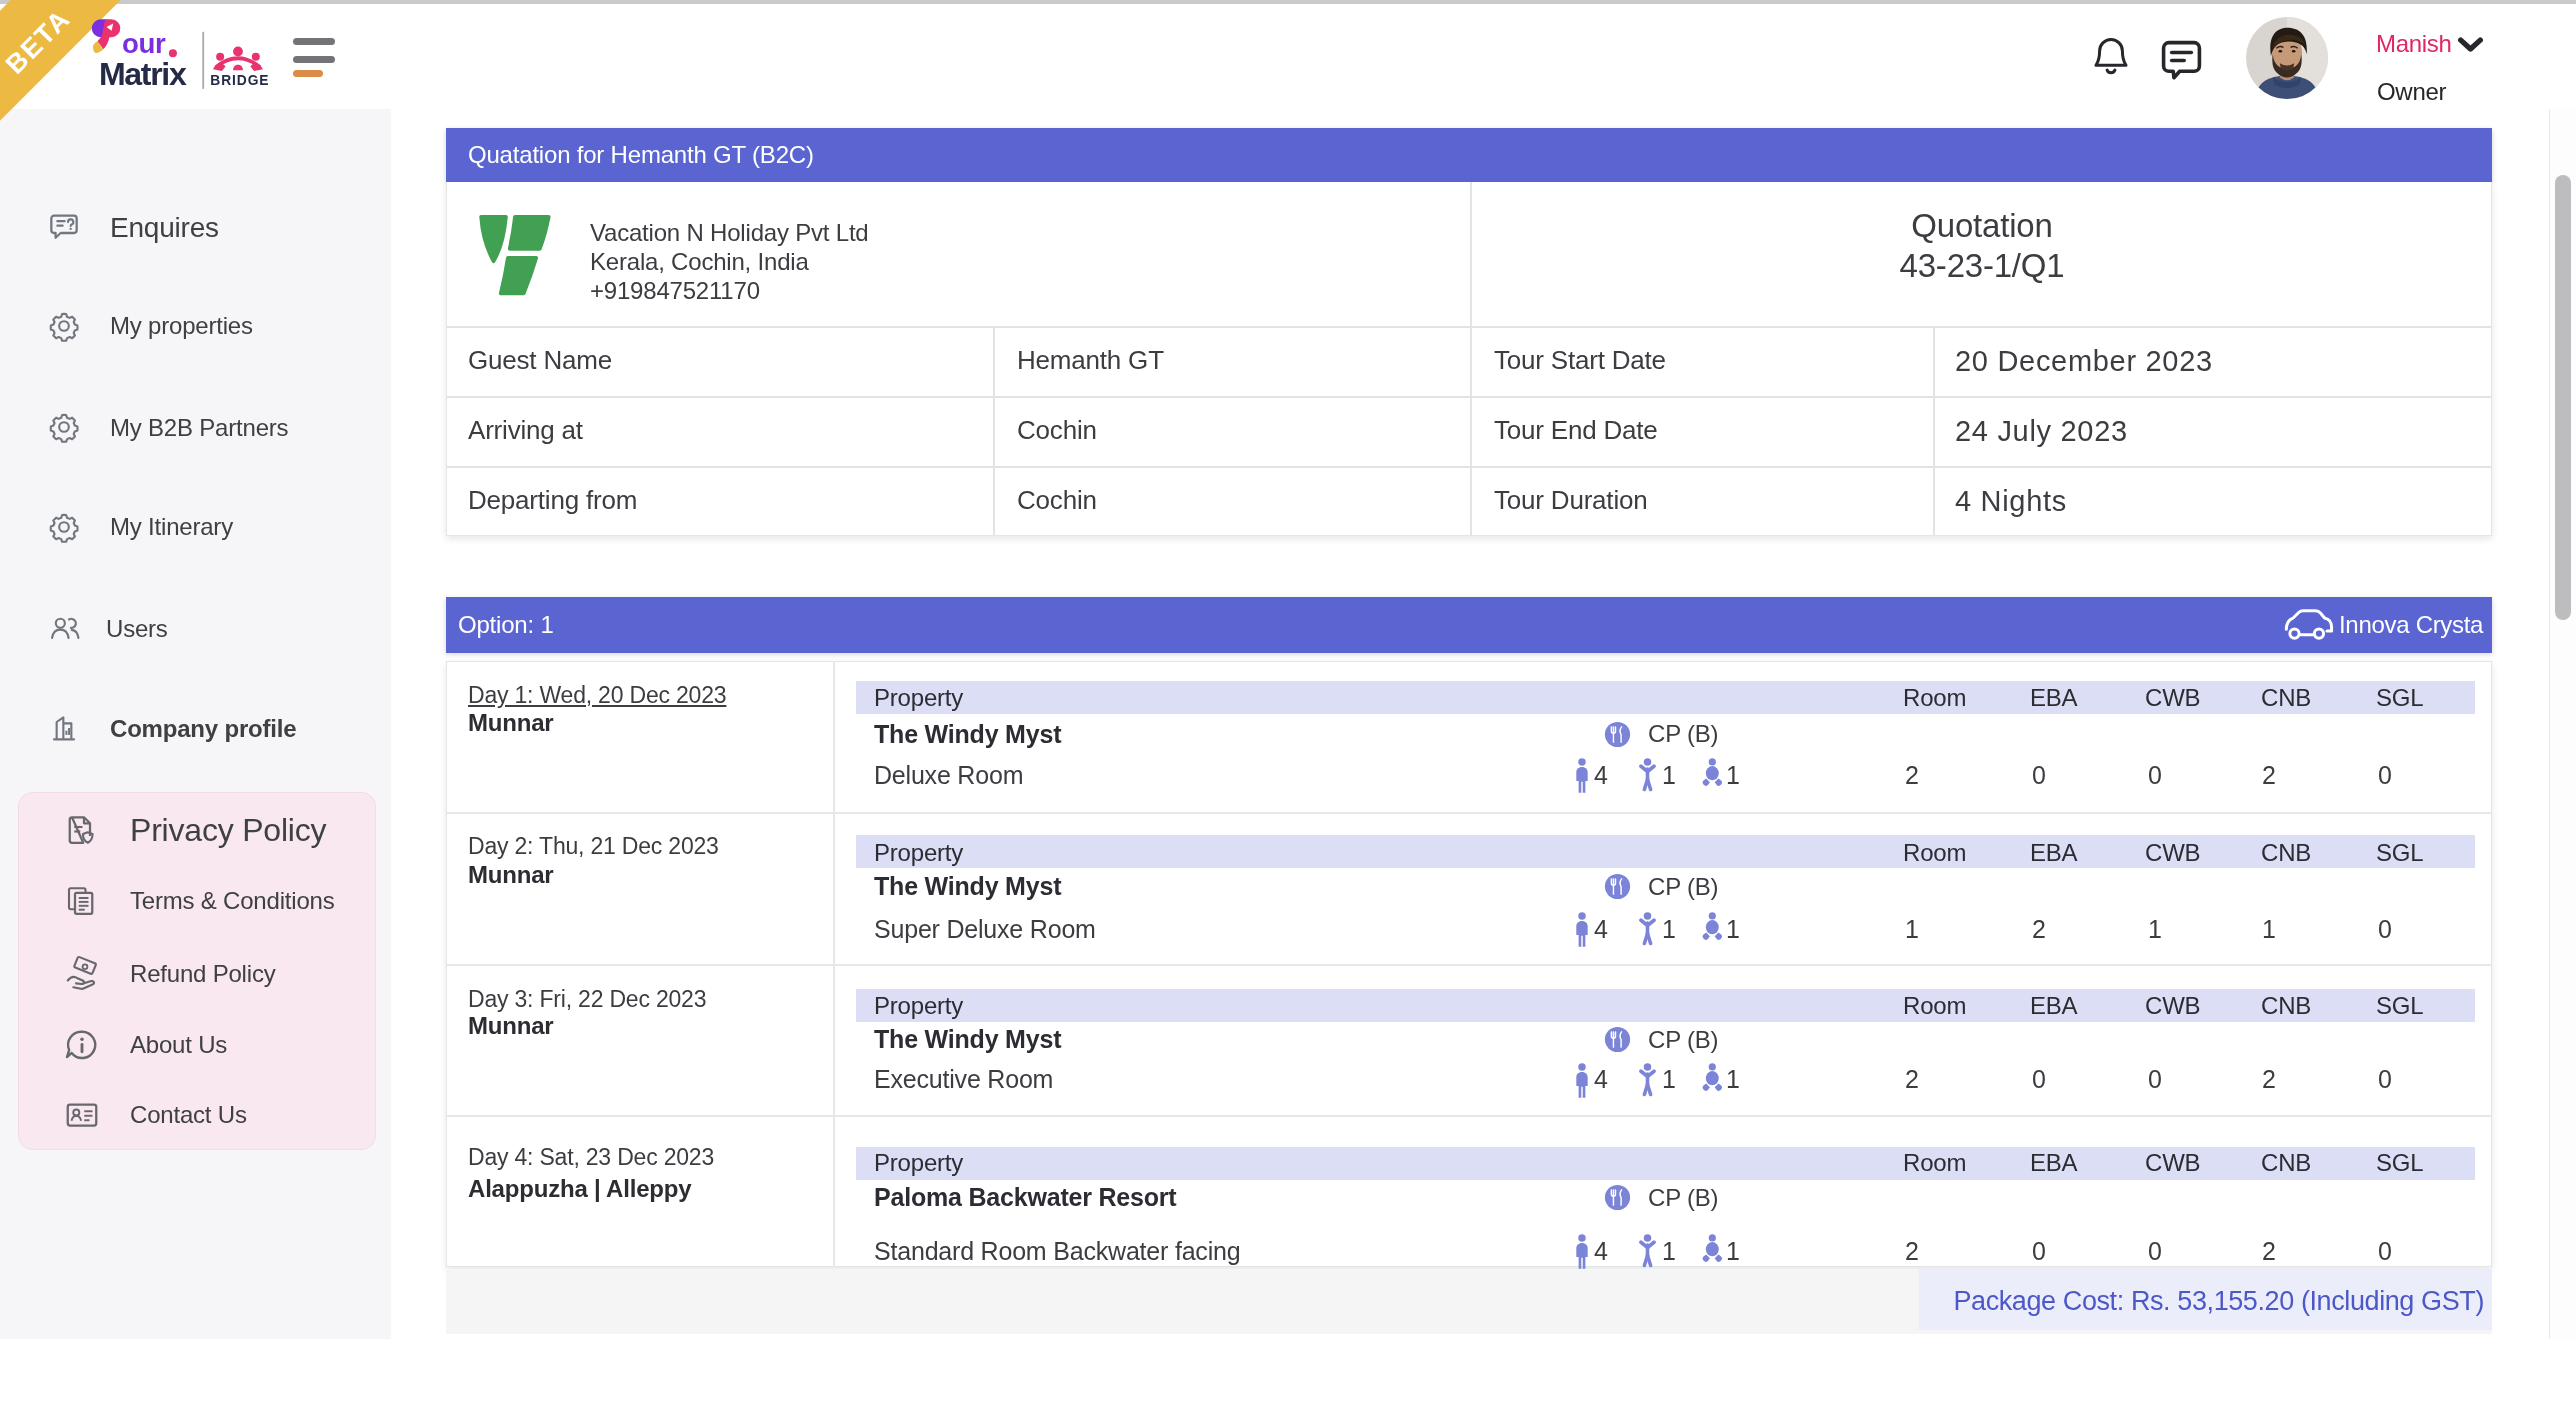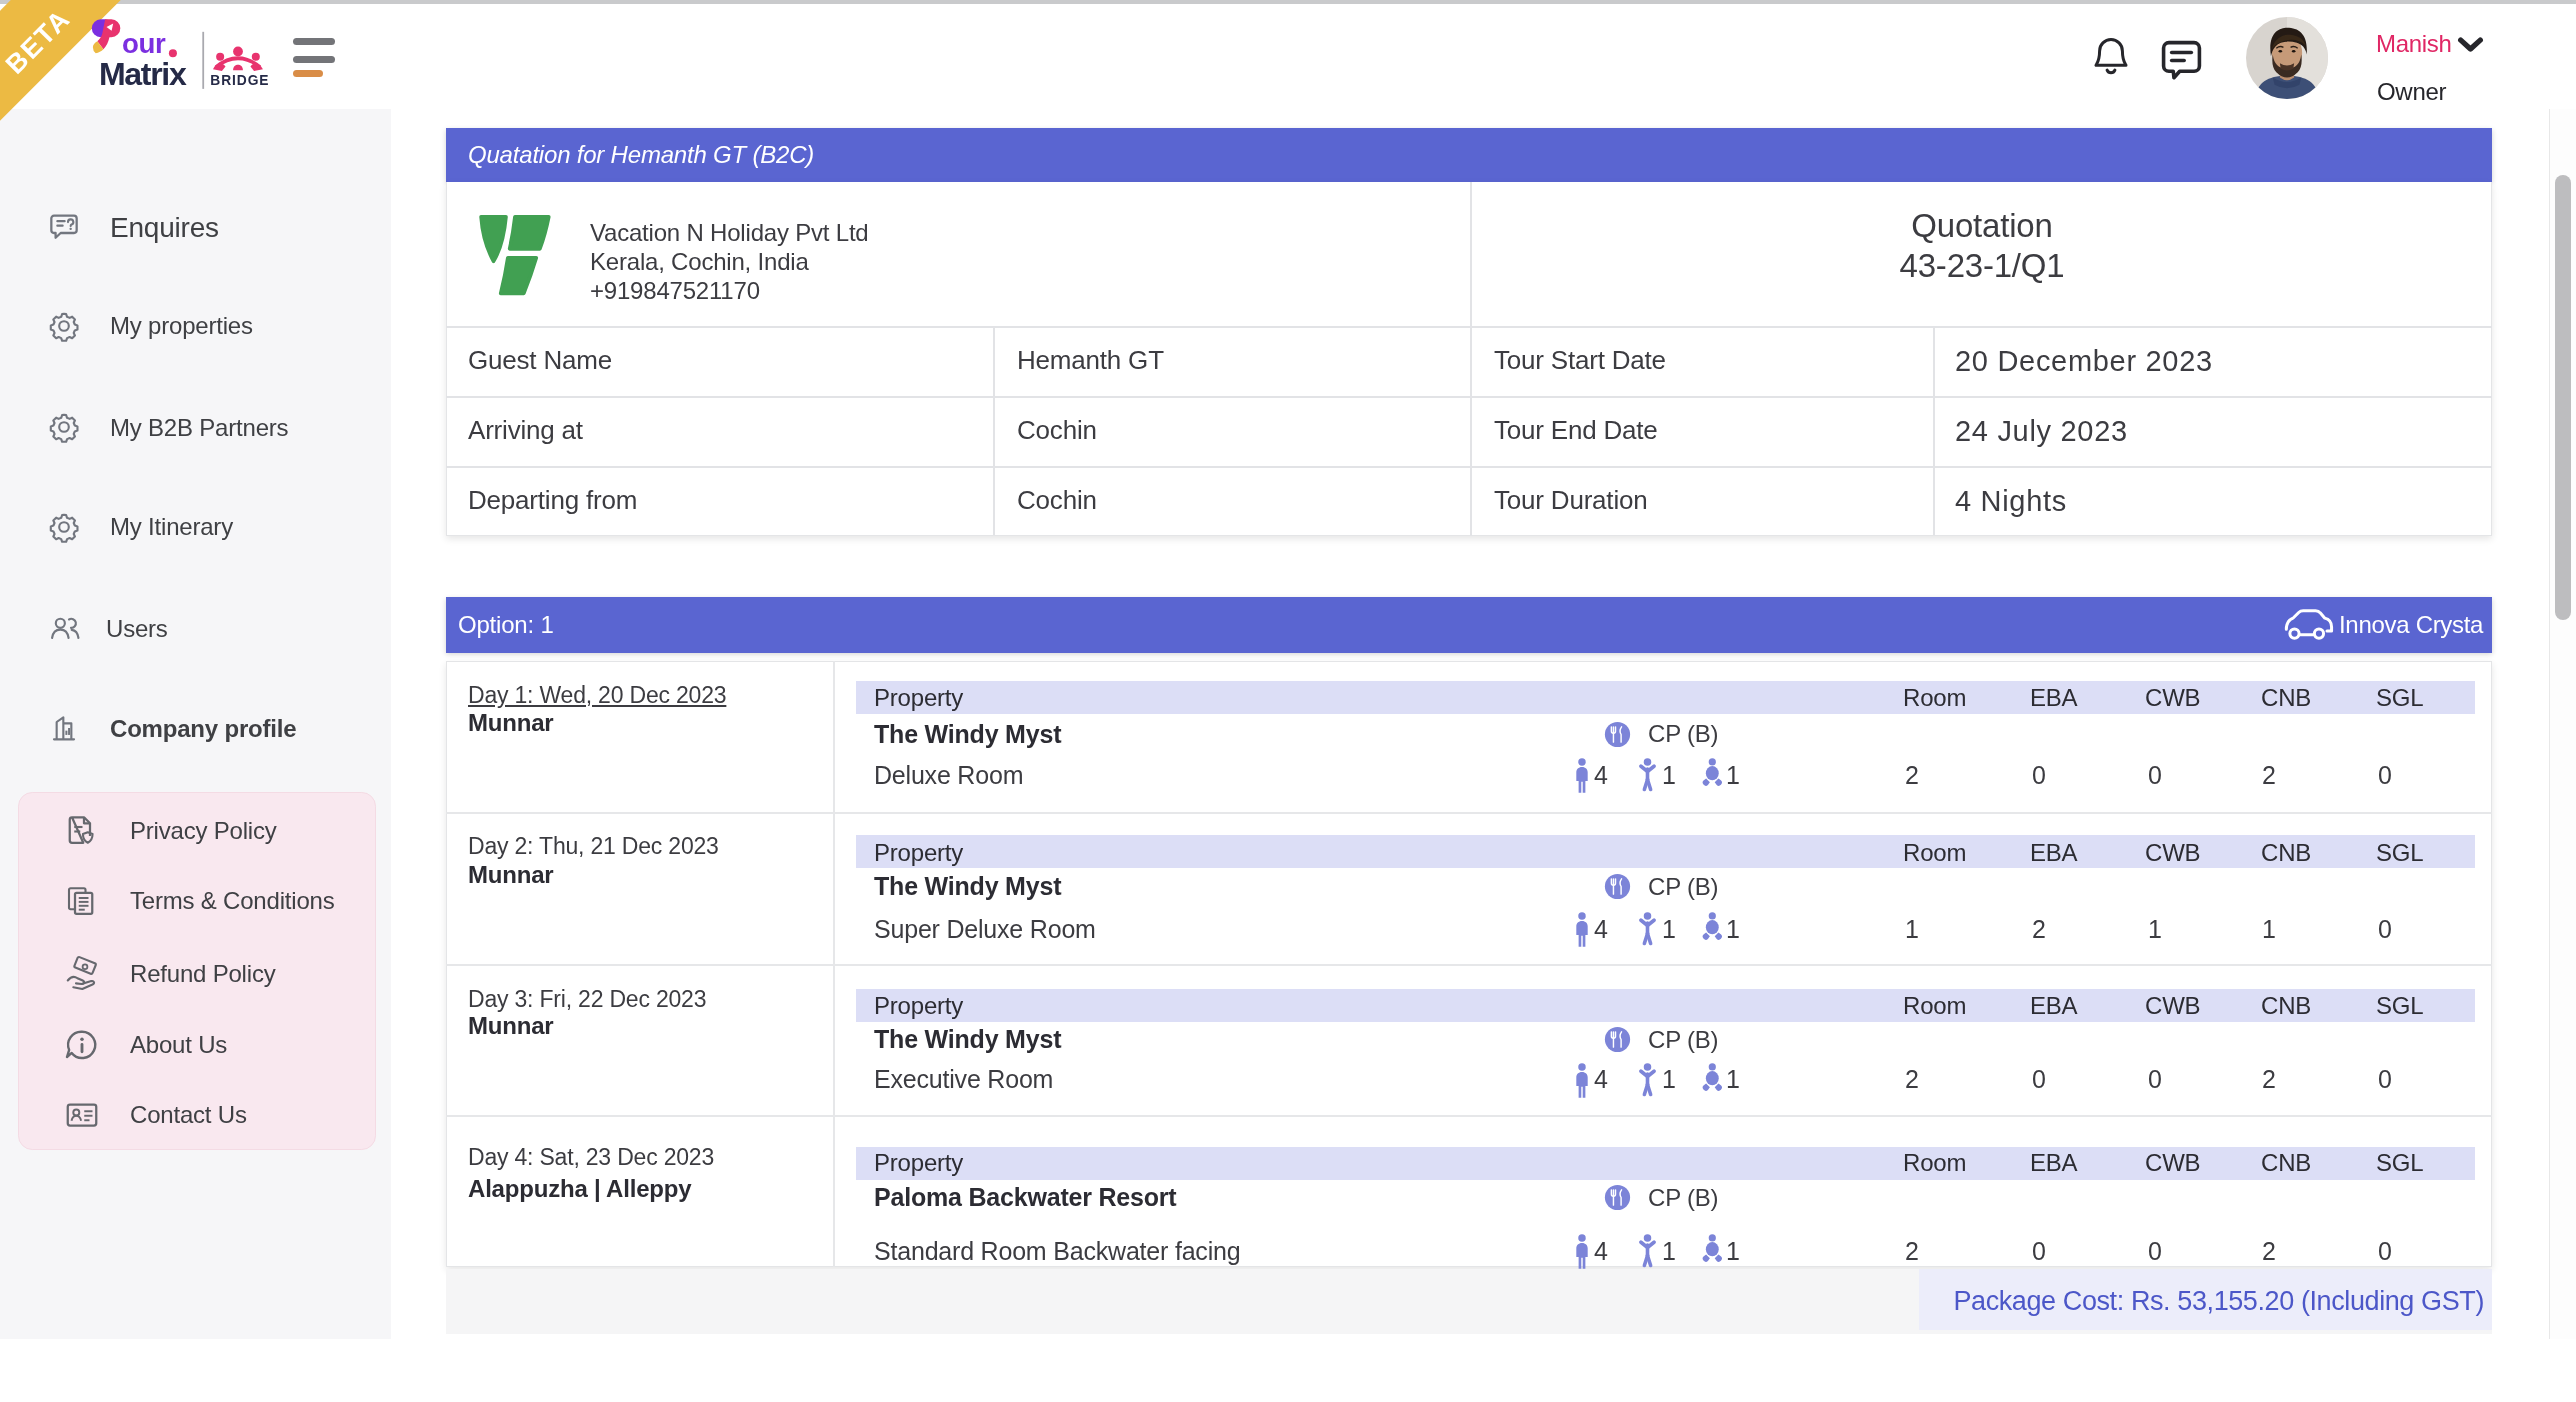--- a/index.html
+++ b/index.html
@@ -147,21 +147,21 @@
 <div class="abs" style="left:18px;top:792px;width:358px;height:358px;background:#f9e8ef;border:1.8px solid #f4dbe4;border-radius:14.3px;"></div>
 <div class="abs" style="left:63px;top:812px;">
     <svg width="36" height="36" viewBox="0 0 24 24">
       <path d="M6 3.5 h8 l4 4 v8.5 m -4.5 4.5 H6 a1.5 1.5 0 0 1 -1.5 -1.5 v-14 a1.5 1.5 0 0 1 1.5 -1.5 z" fill="none" stroke="#66686e" stroke-width="1.5" stroke-linejoin="round"></path>
       <path d="M14 3.5 v4 h4" fill="none" stroke="#66686e" stroke-width="1.5" stroke-linejoin="round"></path>
       <line x1="7.5" y1="10" x2="13" y2="10" stroke="#66686e" stroke-width="1.4"></line>
       <line x1="7.5" y1="13" x2="11.5" y2="13" stroke="#66686e" stroke-width="1.4"></line>
       <path d="M16.5 13.5 l3.2 1.2 c0 2.6 -0.8 4.6 -3.2 5.8 c-2.4 -1.2 -3.2 -3.2 -3.2 -5.8 z" fill="none" stroke="#66686e" stroke-width="1.4" stroke-linejoin="round"></path>
     </svg>
   </div>
-<div class="txt" style="left:130px;top:816px;font-size:24px;line-height:29.5px;color:#3f4044;letter-spacing:-0.2px;">Privacy Policy</div>
+<div class="txt" style="left:130px;top:816px;font-size:32px;line-height:29.5px;color:#3f4044;letter-spacing:-0.2px;">Privacy Policy</div>
 <div class="abs" style="left:63px;top:883px;">
     <svg width="36" height="36" viewBox="0 0 24 24">
       <rect x="4" y="3.5" width="11" height="14" rx="1" fill="none" stroke="#66686e" stroke-width="1.4"></rect>
       <rect x="8" y="6.5" width="11.5" height="14" rx="1" fill="#f9e8ef" stroke="#66686e" stroke-width="1.5"></rect>
       <line x1="10.5" y1="10" x2="17" y2="10" stroke="#66686e" stroke-width="1.3"></line>
       <line x1="10.5" y1="12.6" x2="17" y2="12.6" stroke="#66686e" stroke-width="1.3"></line>
       <line x1="10.5" y1="15.2" x2="17" y2="15.2" stroke="#66686e" stroke-width="1.3"></line>
       <line x1="10.5" y1="17.8" x2="14.5" y2="17.8" stroke="#66686e" stroke-width="1.3"></line>
     </svg>
   </div>
@@ -202,21 +202,21 @@
 <div class="abs" style="left:1933px;top:326px;width:1.8px;height:209px;background:#e2e3e6;"></div>
 <div class="abs" style="left:446px;top:326px;width:2046px;height:1.8px;background:#e2e3e6;"></div>
 <div class="abs" style="left:446px;top:396px;width:2046px;height:1.8px;background:#e2e3e6;"></div>
 <div class="abs" style="left:446px;top:466px;width:2046px;height:1.8px;background:#e2e3e6;"></div>
 <svg class="abs" style="left:479px;top:215px;" width="79" height="82" viewBox="0 0 88 92">
   <path d="M2 2 L30 2 Q27 34 16 52 Q4 30 2 2 Z" fill="#41a052" stroke="#41a052" stroke-width="4" stroke-linejoin="round"></path>
   <path d="M40 2 L78 2 Q74 22 68 38 L34 38 Q38 20 40 2 Z" fill="#41a052" stroke="#41a052" stroke-width="4" stroke-linejoin="round"></path>
   <path d="M32 48 L64 48 Q58 68 50 88 L24 88 Q29 68 32 48 Z" fill="#41a052" stroke="#41a052" stroke-width="4" stroke-linejoin="round"></path>
 </svg>
 
-<div class="txt" style="left:468px;top:140px;font-size:24px;line-height:29.5px;color:#fff;font-weight:500;letter-spacing:-0.2px;font-style:italic;">Quatation for Hemanth GT (B2C)</div>
+<div class="txt" style="left:468px;top:140px;font-size:24px;line-height:29.5px;color:#fff;font-weight:500;letter-spacing:-0.2px;">Quatation for Hemanth GT (B2C)</div>
 <div class="txt" style="left:590px;top:218px;font-size:24px;color:#3c3c41;line-height:29px;letter-spacing:-0.2px;">Vacation N Holiday Pvt Ltd<br>Kerala, Cochin, India<br>+919847521170</div>
 <div class="txt" style="left:1982px;top:206px;font-size:33px;color:#3c3c41;line-height:40px;text-align:center;transform:translateX(-50%);letter-spacing:-0.2px;">Quotation<br>43-23-1/Q1</div>
 <div class="txt" style="left:468px;top:345px;font-size:26px;line-height:31px;color:#3c3c41;letter-spacing:-0.2px;">Guest Name</div>
 <div class="txt" style="left:1017px;top:345px;font-size:26px;line-height:31px;color:#3c3c41;letter-spacing:-0.2px;">Hemanth GT</div>
 <div class="txt" style="left:1494px;top:345px;font-size:26px;line-height:31px;color:#3c3c41;letter-spacing:-0.2px;">Tour Start Date</div>
 <div class="txt" style="left:1955px;top:344px;font-size:29px;line-height:34px;color:#3c3c41;letter-spacing:0.7px;">20 December 2023</div>
 <div class="txt" style="left:468px;top:415px;font-size:26px;line-height:31px;color:#3c3c41;letter-spacing:-0.2px;">Arriving at</div>
 <div class="txt" style="left:1017px;top:415px;font-size:26px;line-height:31px;color:#3c3c41;letter-spacing:-0.2px;">Cochin</div>
 <div class="txt" style="left:1494px;top:415px;font-size:26px;line-height:31px;color:#3c3c41;letter-spacing:-0.2px;">Tour End Date</div>
 <div class="txt" style="left:1955px;top:414px;font-size:29px;line-height:34px;color:#3c3c41;letter-spacing:0.7px;">24 July 2023</div>

